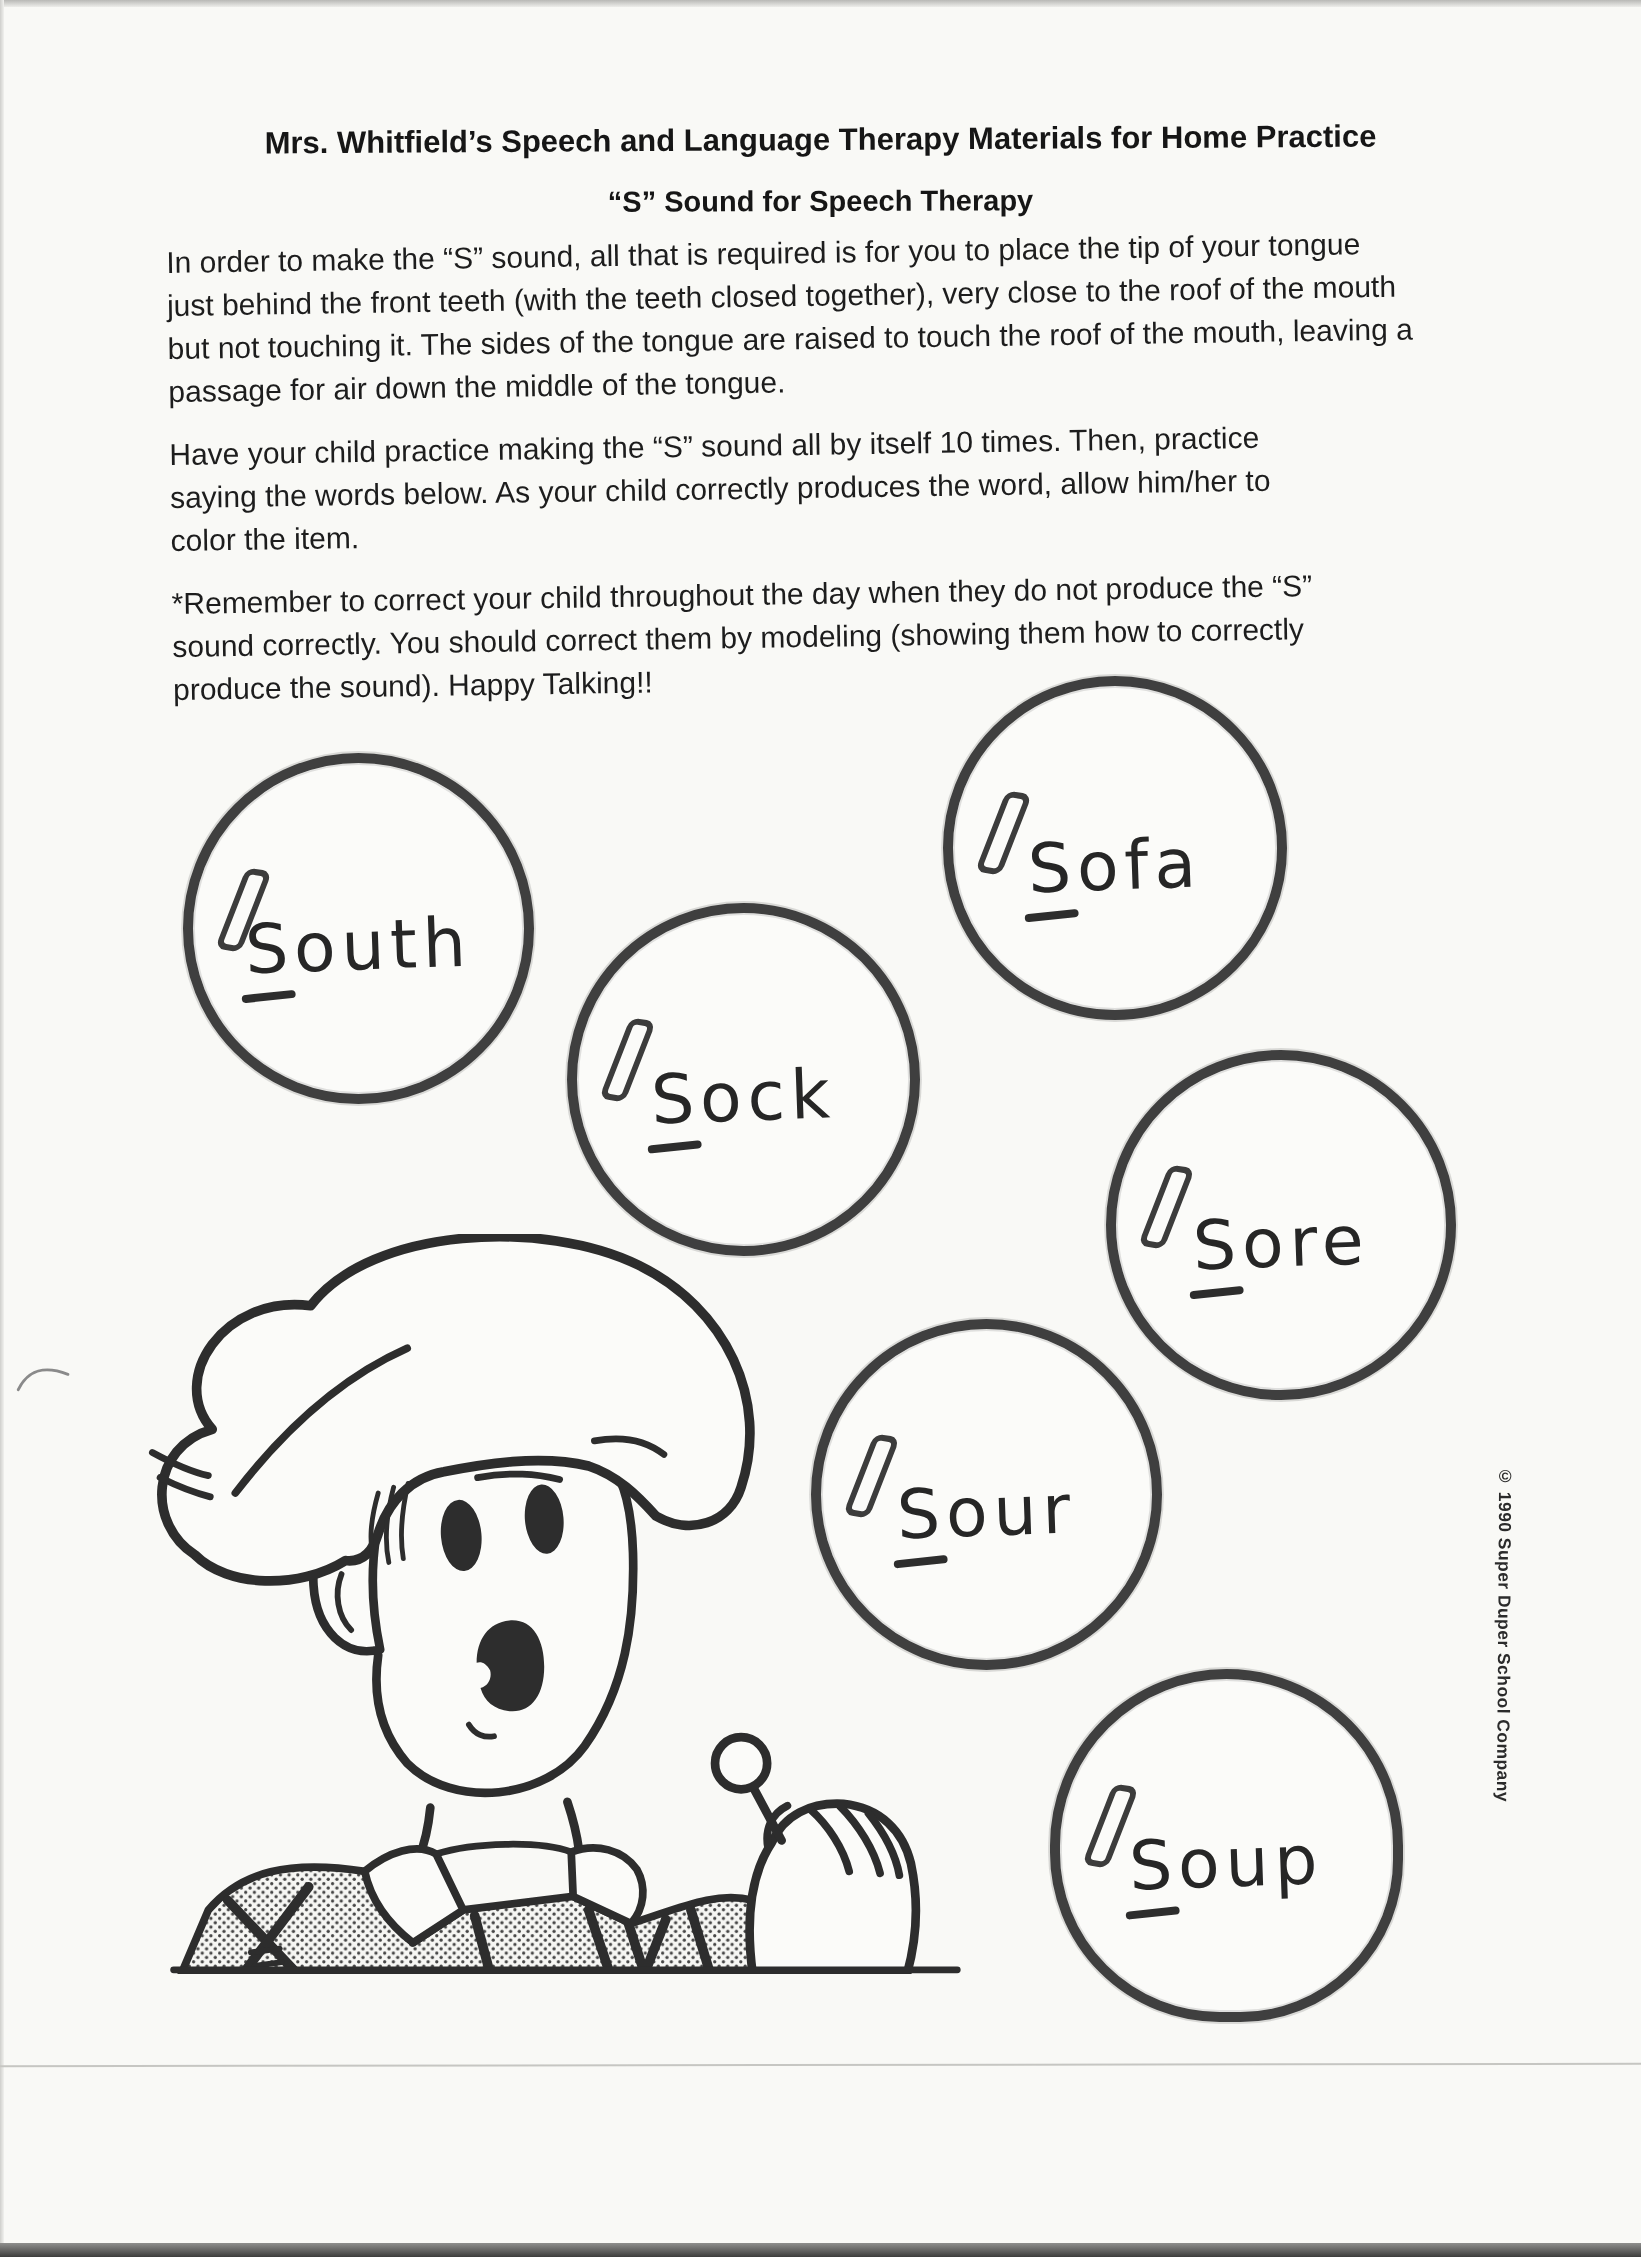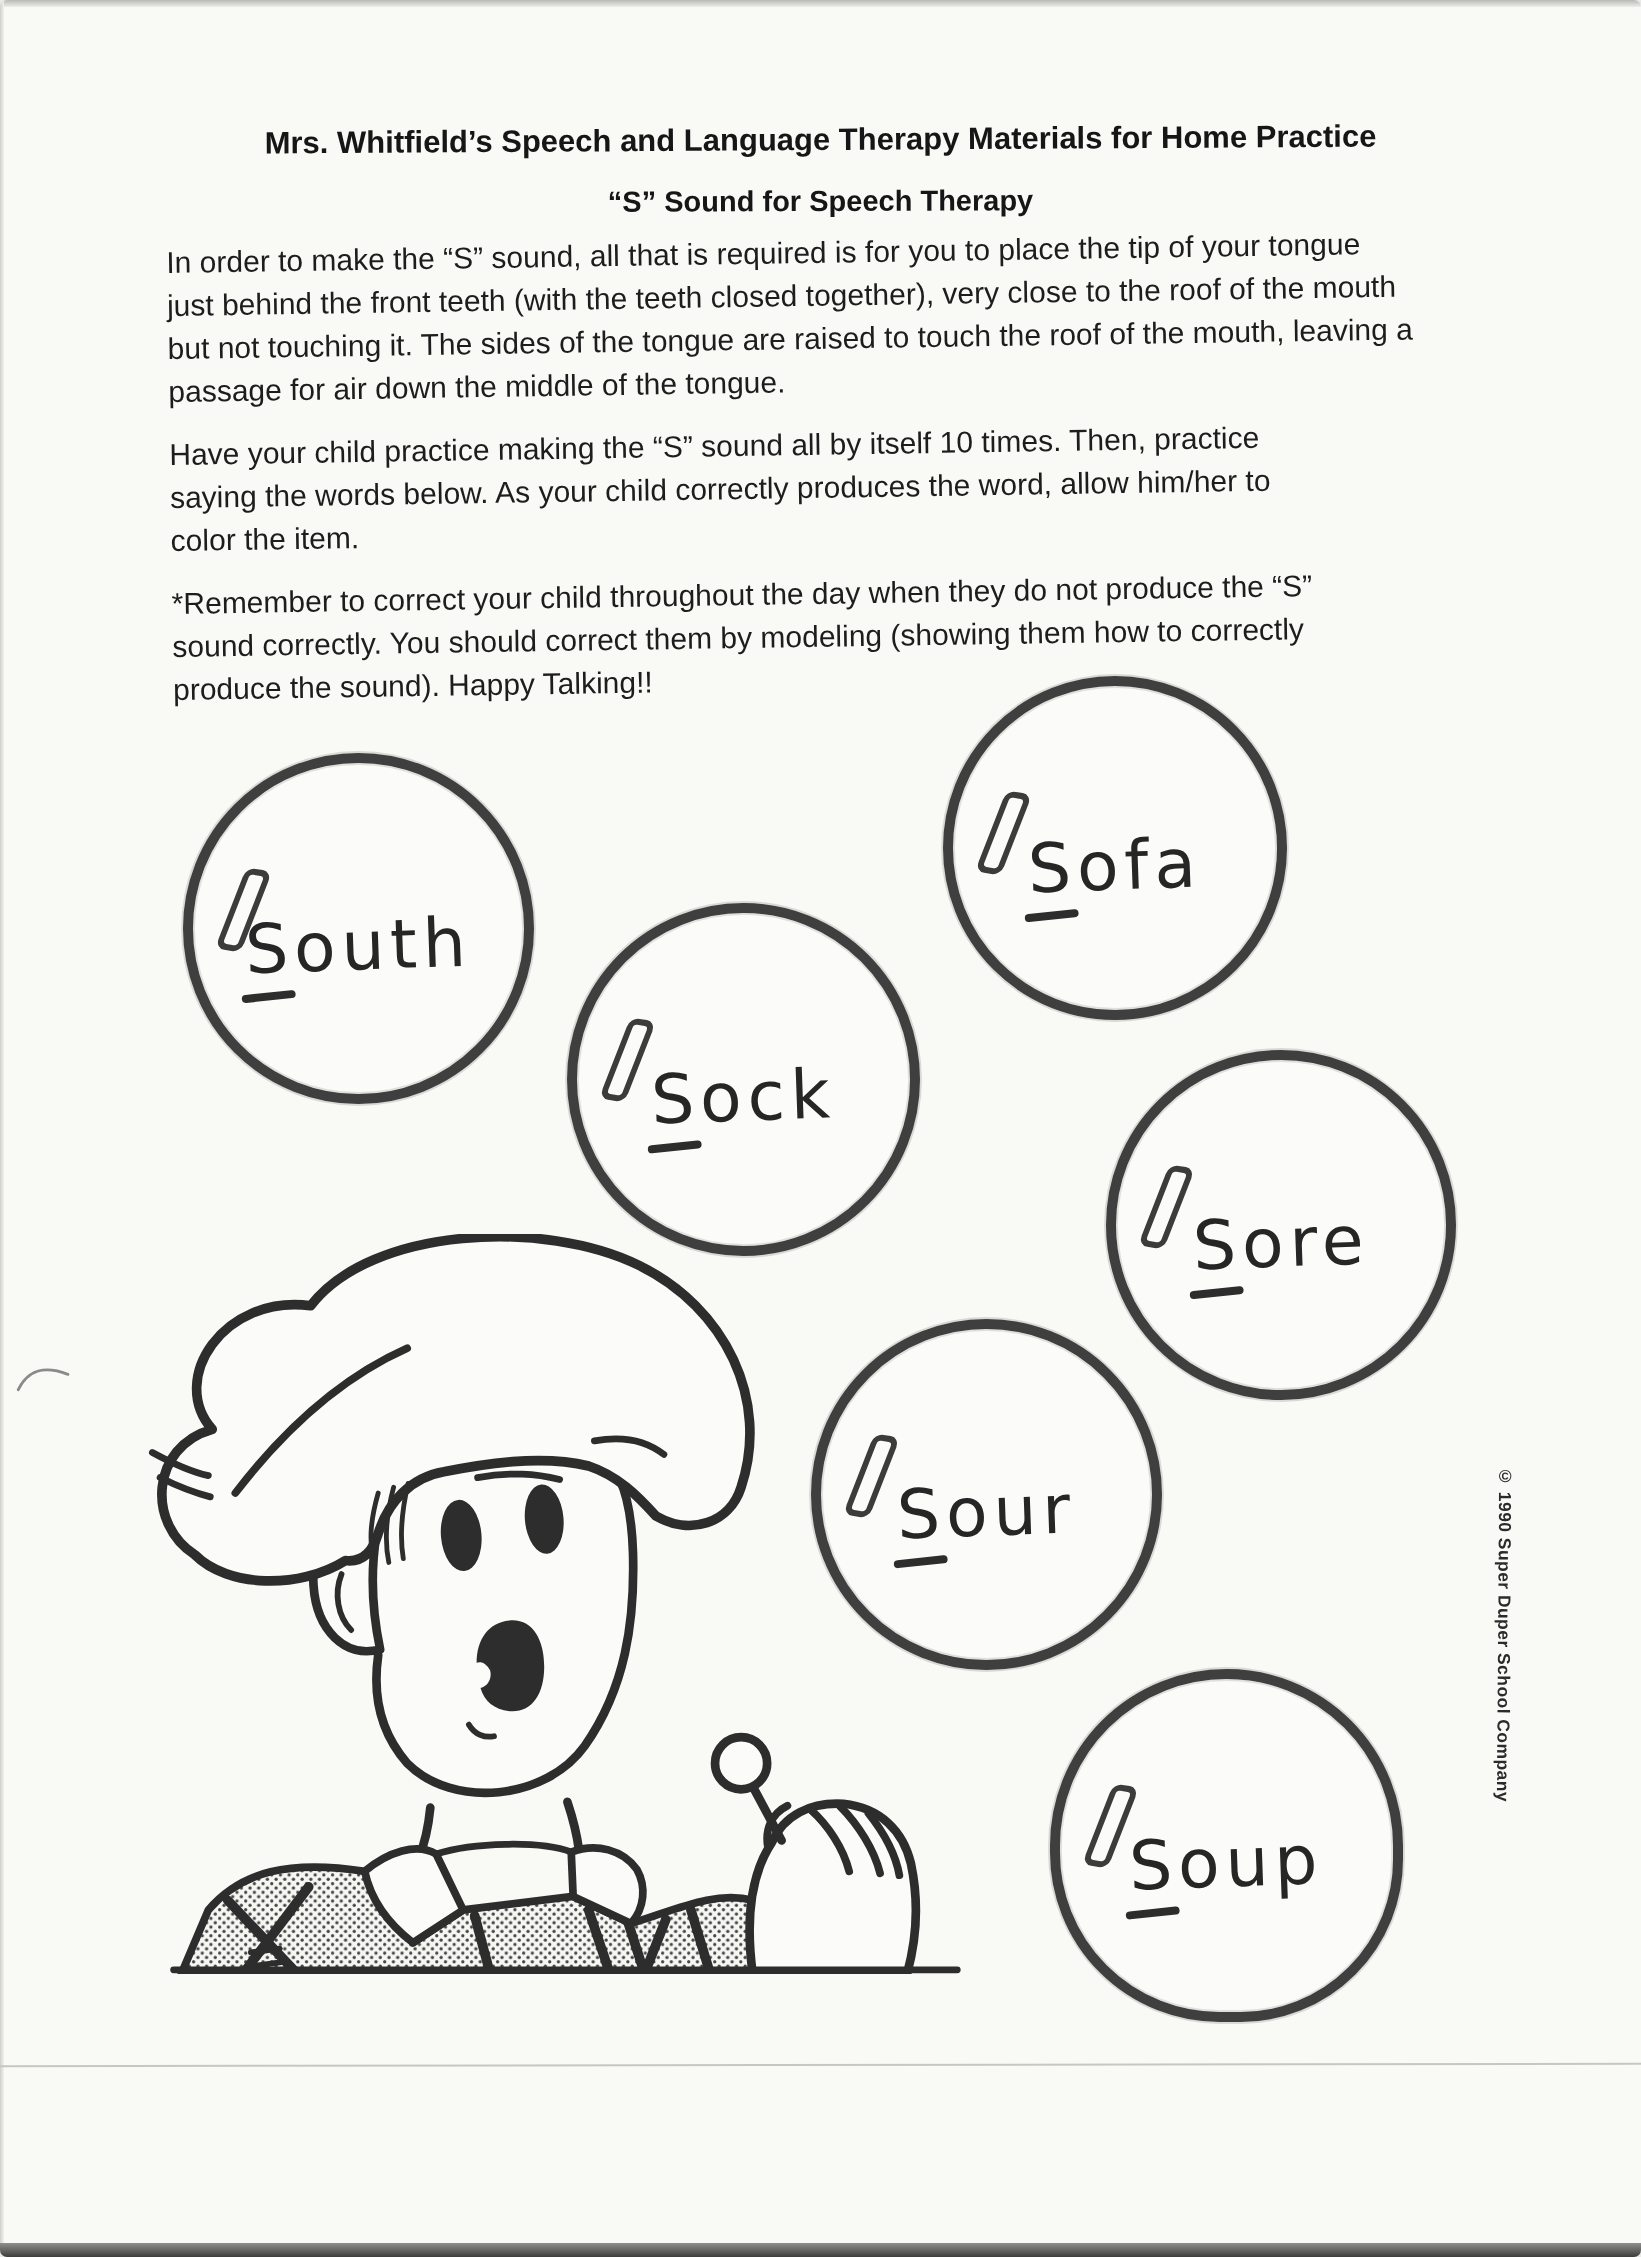--- a/index.html
+++ b/index.html
@@ -1,17 +1,17 @@
 <!DOCTYPE html>
 <html><head>
 <meta charset="utf-8">
 <style>
   html,body{margin:0;padding:0;background:#e9e9e7;}
   .page{position:relative;width:1641px;height:2257px;background:#f9f9f6;overflow:hidden;
-        font-family:"Liberation Sans",sans-serif;color:#222;border-radius:7px;}
+        font-family:"Liberation Sans",sans-serif;color:#222;}
   
   .edge-top{position:absolute;left:0;top:0;width:1641px;height:6.8px;
             background:linear-gradient(#b9b9b6,#ededea);}
   .edge-left{position:absolute;left:0;top:0;width:3.9px;height:2257px;
              background:linear-gradient(90deg,#cfcfcc,#f1f1ee);}
   .edge-bottom{position:absolute;left:0;bottom:0;width:1641px;height:14.5px;
                background:linear-gradient(#8f8f8d,#3d3d3c);}
   .scan-line{position:absolute;left:0;top:2064px;width:1641px;height:1.9px;background:#c6c6c2;
              transform:rotate(-0.08deg);}
   

